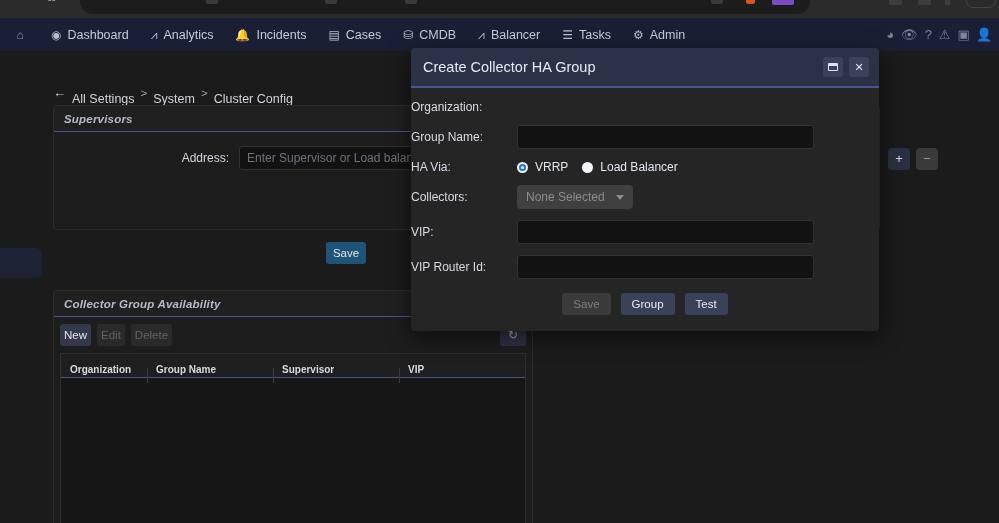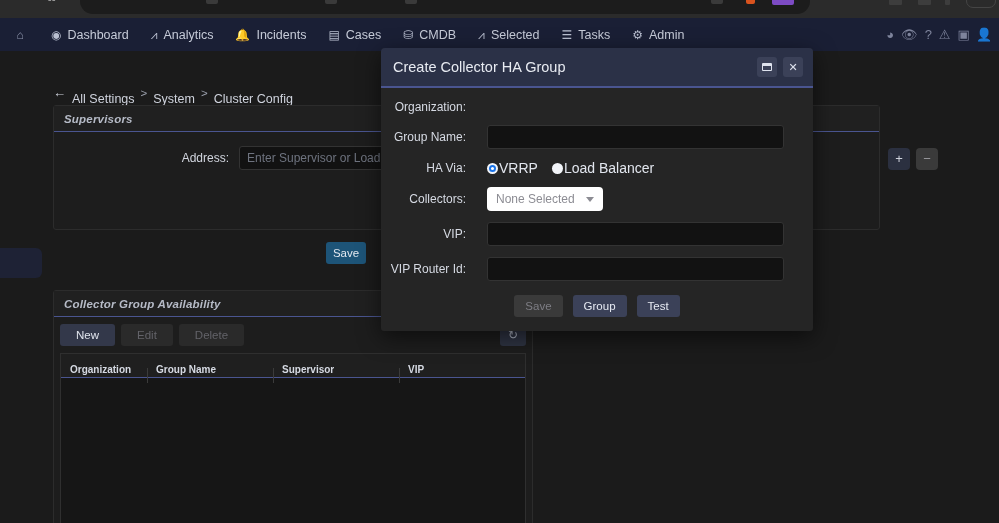--- a/index.html
+++ b/index.html
@@ -156,21 +156,21 @@
     color: #e3e8f0; font-size: 11.5px; cursor: pointer;
     font-family: "Liberation Sans", sans-serif;
   }
 
   
   .ha-toolbar {
     position: absolute; left: 6px; top: 33px;
     display: flex; gap: 6px;
   }
   .tb-btn {
-    height: 22px; padding: 0 16px;
+    height: 22px; padding: 0 4px;
     background: #33384a; border: none; border-radius: 3px;
     color: #dfe3ec; font-size: 11.5px; cursor: pointer;
     font-family: "Liberation Sans", sans-serif;
   }
   .tb-btn.disabled { background: #2a2a2a; color: #636369; cursor: default; }
 
   .refresh-btn {
     position: absolute; right: 6px; top: 33px;
     width: 26px; height: 22px;
     background: #2e3342; border: none; border-radius: 3px;
@@ -194,22 +194,22 @@
     padding-left: 9px; position: relative; margin-top: 8px;
   }
   .grid-head .gh + .gh::before {
     content: ""; position: absolute; left: 0; top: 4px;
     width: 1px; height: 15px; background: #3b3b3b;
   }
   .grid-body { height: calc(100% - 24px); background: #161616; }
 
   
   #modal {
-    position: absolute; left: 381px; top: 48px;
-    width: 432px; height: 283px;
+    position: absolute; left: 411px; top: 48px;
+    width: 468px; height: 283px;
     background: #252525;
     border-radius: 4px 4px 3px 3px;
     box-shadow: 0 6px 22px rgba(0,0,0,.55);
     overflow: hidden;
   }
   #modal-title-bar {
     height: 40px; background: #2b3147;
     border-bottom: 2px solid #4a5590;
     display: flex; align-items: center;
     padding: 0 10px 0 12px;
@@ -229,43 +229,43 @@
     border-top-width: 3px; border-radius: 1px;
   }
 
   #modal-body { position: relative; padding: 12px 0 0 0; }
 
   .frow {
     display: flex; align-items: center;
     margin-bottom: 11px;
   }
   .flabel {
-    width: 106px; text-align: right; padding-right: 21px;
+    width: 106px; text-align: left; padding-right: 21px;
     font-size: 12px; color: #d6dae3;
   }
   .fctl { display: flex; align-items: center; }
   .dd-btn {
     height: 24px; padding: 0 9px;
     background: #3b4158; border: none; border-radius: 4px;
     color: #e3e7f0; font-size: 12px; cursor: pointer;
     display: flex; align-items: center; gap: 11px;
     font-family: "Liberation Sans", sans-serif;
   }
-  .dd-btn.muted { background: #ffffff; color: #8c8c93; }
+  .dd-btn.muted { background: #404040; color: #8c8c93; }
   .caret {
     width: 0; height: 0;
     border-left: 4px solid transparent; border-right: 4px solid transparent;
     border-top: 5px solid currentColor;
   }
   .wide-input { width: 297px; }
 
   .radio-set { display: flex; align-items: center; gap: 14px; }
   .radio-opt {
-    display: flex; align-items: center; gap: 1px;
-    font-size: 14px; color: #e2e6ee; cursor: pointer;
+    display: flex; align-items: center; gap: 7px;
+    font-size: 12px; color: #e2e6ee; cursor: pointer;
   }
   .radio {
     width: 11px; height: 11px; border-radius: 50%;
     background: #f2f4f8; position: relative; flex: none;
   }
   .radio.on { background: #1a73e8; border: 2px solid #f2f4f8; width: 11px; height: 11px; }
   .radio.on::after {
     content: ""; position: absolute; left: 2px; top: 2px;
     width: 3px; height: 3px; border-radius: 50%; background: #fff;
   }
@@ -327,21 +327,21 @@
     <div class="nav-item">
       <span class="ni">▤</span>
       <span>Cases</span>
     </div>
     <div class="nav-item">
       <span class="ni">⛁</span>
       <span>CMDB</span>
     </div>
     <div class="nav-item">
       <span class="ni">⩘</span>
-      <span>Selected</span>
+      <span>Balancer</span>
     </div>
     <div class="nav-item">
       <span class="ni">☰</span>
       <span>Tasks</span>
     </div>
     <div class="nav-item">
       <span class="ni">⚙</span>
       <span>Admin</span>
     </div>
   </div>

